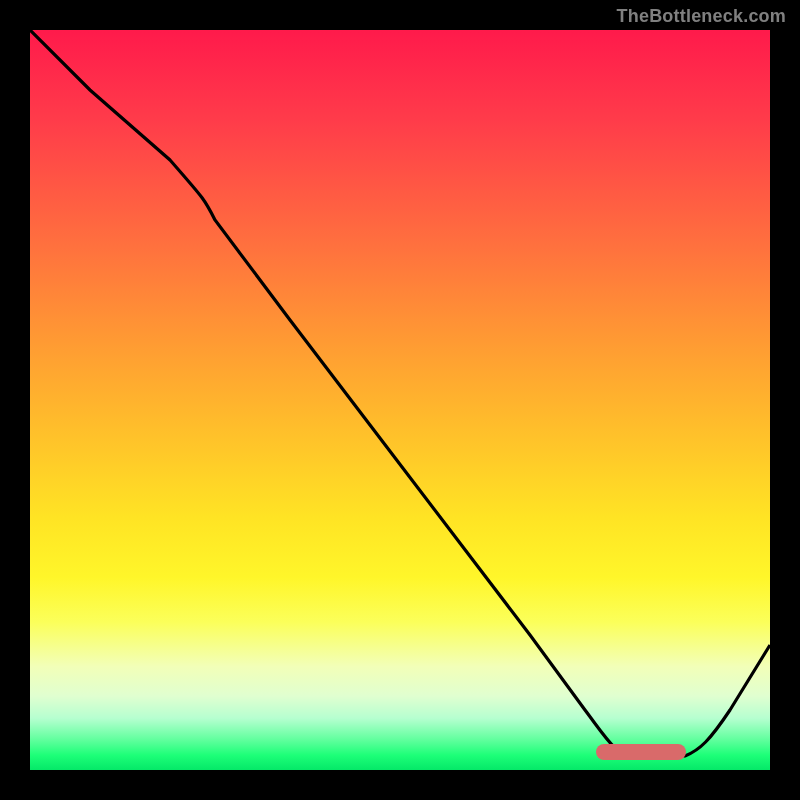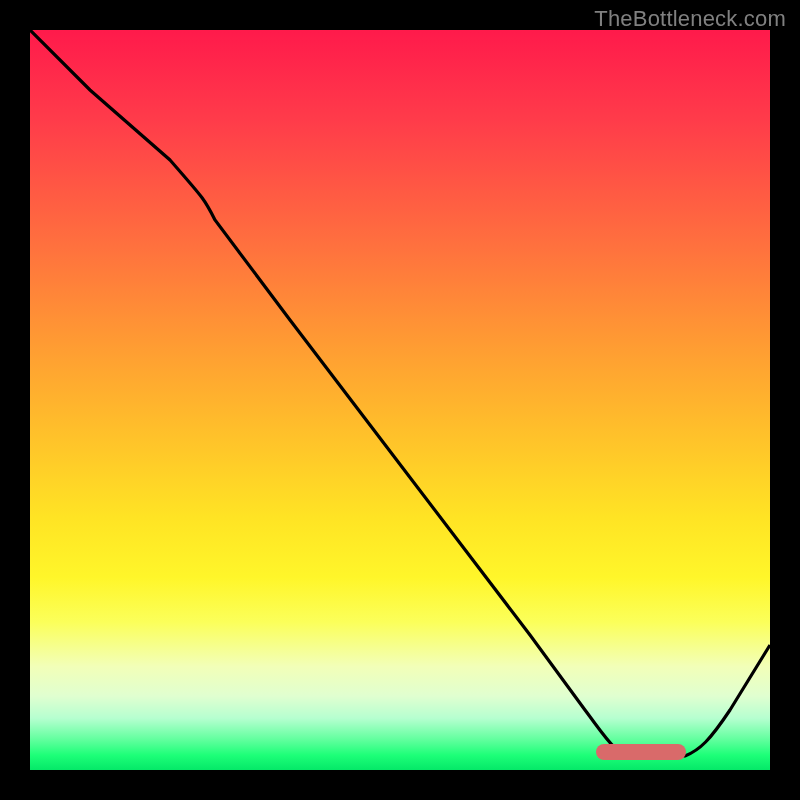--- a/index.html
+++ b/index.html
@@ -51,23 +51,23 @@
   .marker {
     position: absolute;
     background: #d96a6a;
     border-radius: 999px;
   }
   .attribution {
     position: absolute;
     top: 6px;
     right: 14px;
     color: #808080;
-    font-size: 22px;
+    font-size: 18px;
     letter-spacing: 0.2px;
-    font-weight: 400;
+    font-weight: 700;
   }
 </style>
 </head>
 <body>
 
 <div class="chart-wrap">
 
   <div class="plot-area">
     <svg class="curve" viewBox="0 0 740 740" preserveAspectRatio="none">
       <path d="M 0 0

